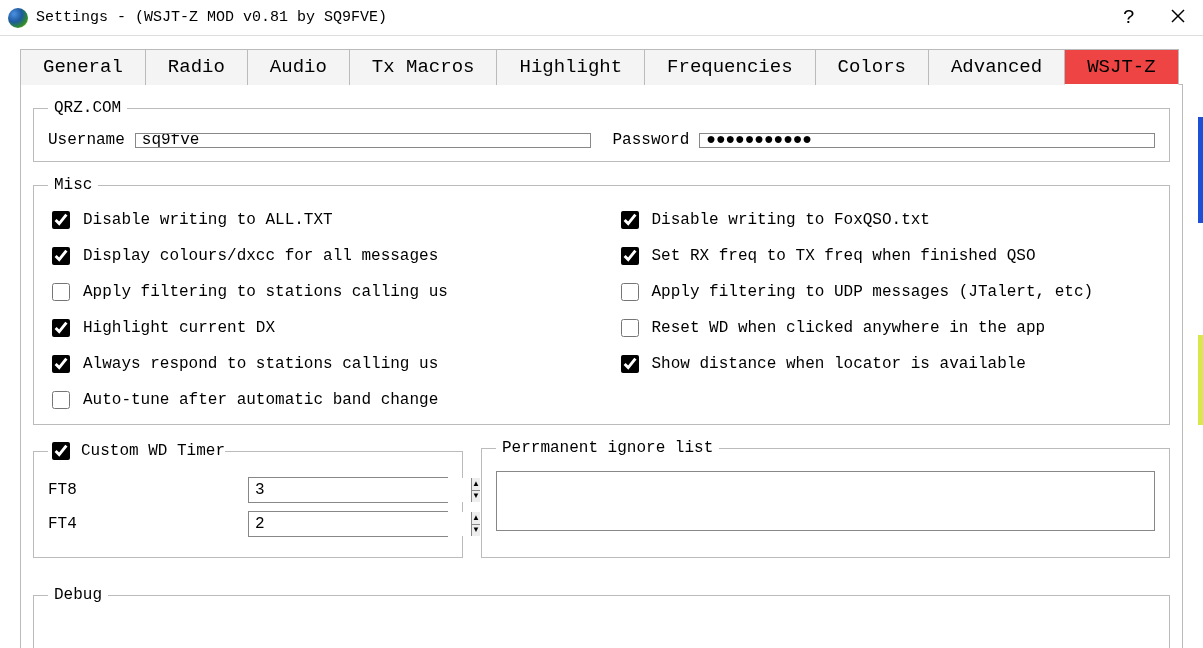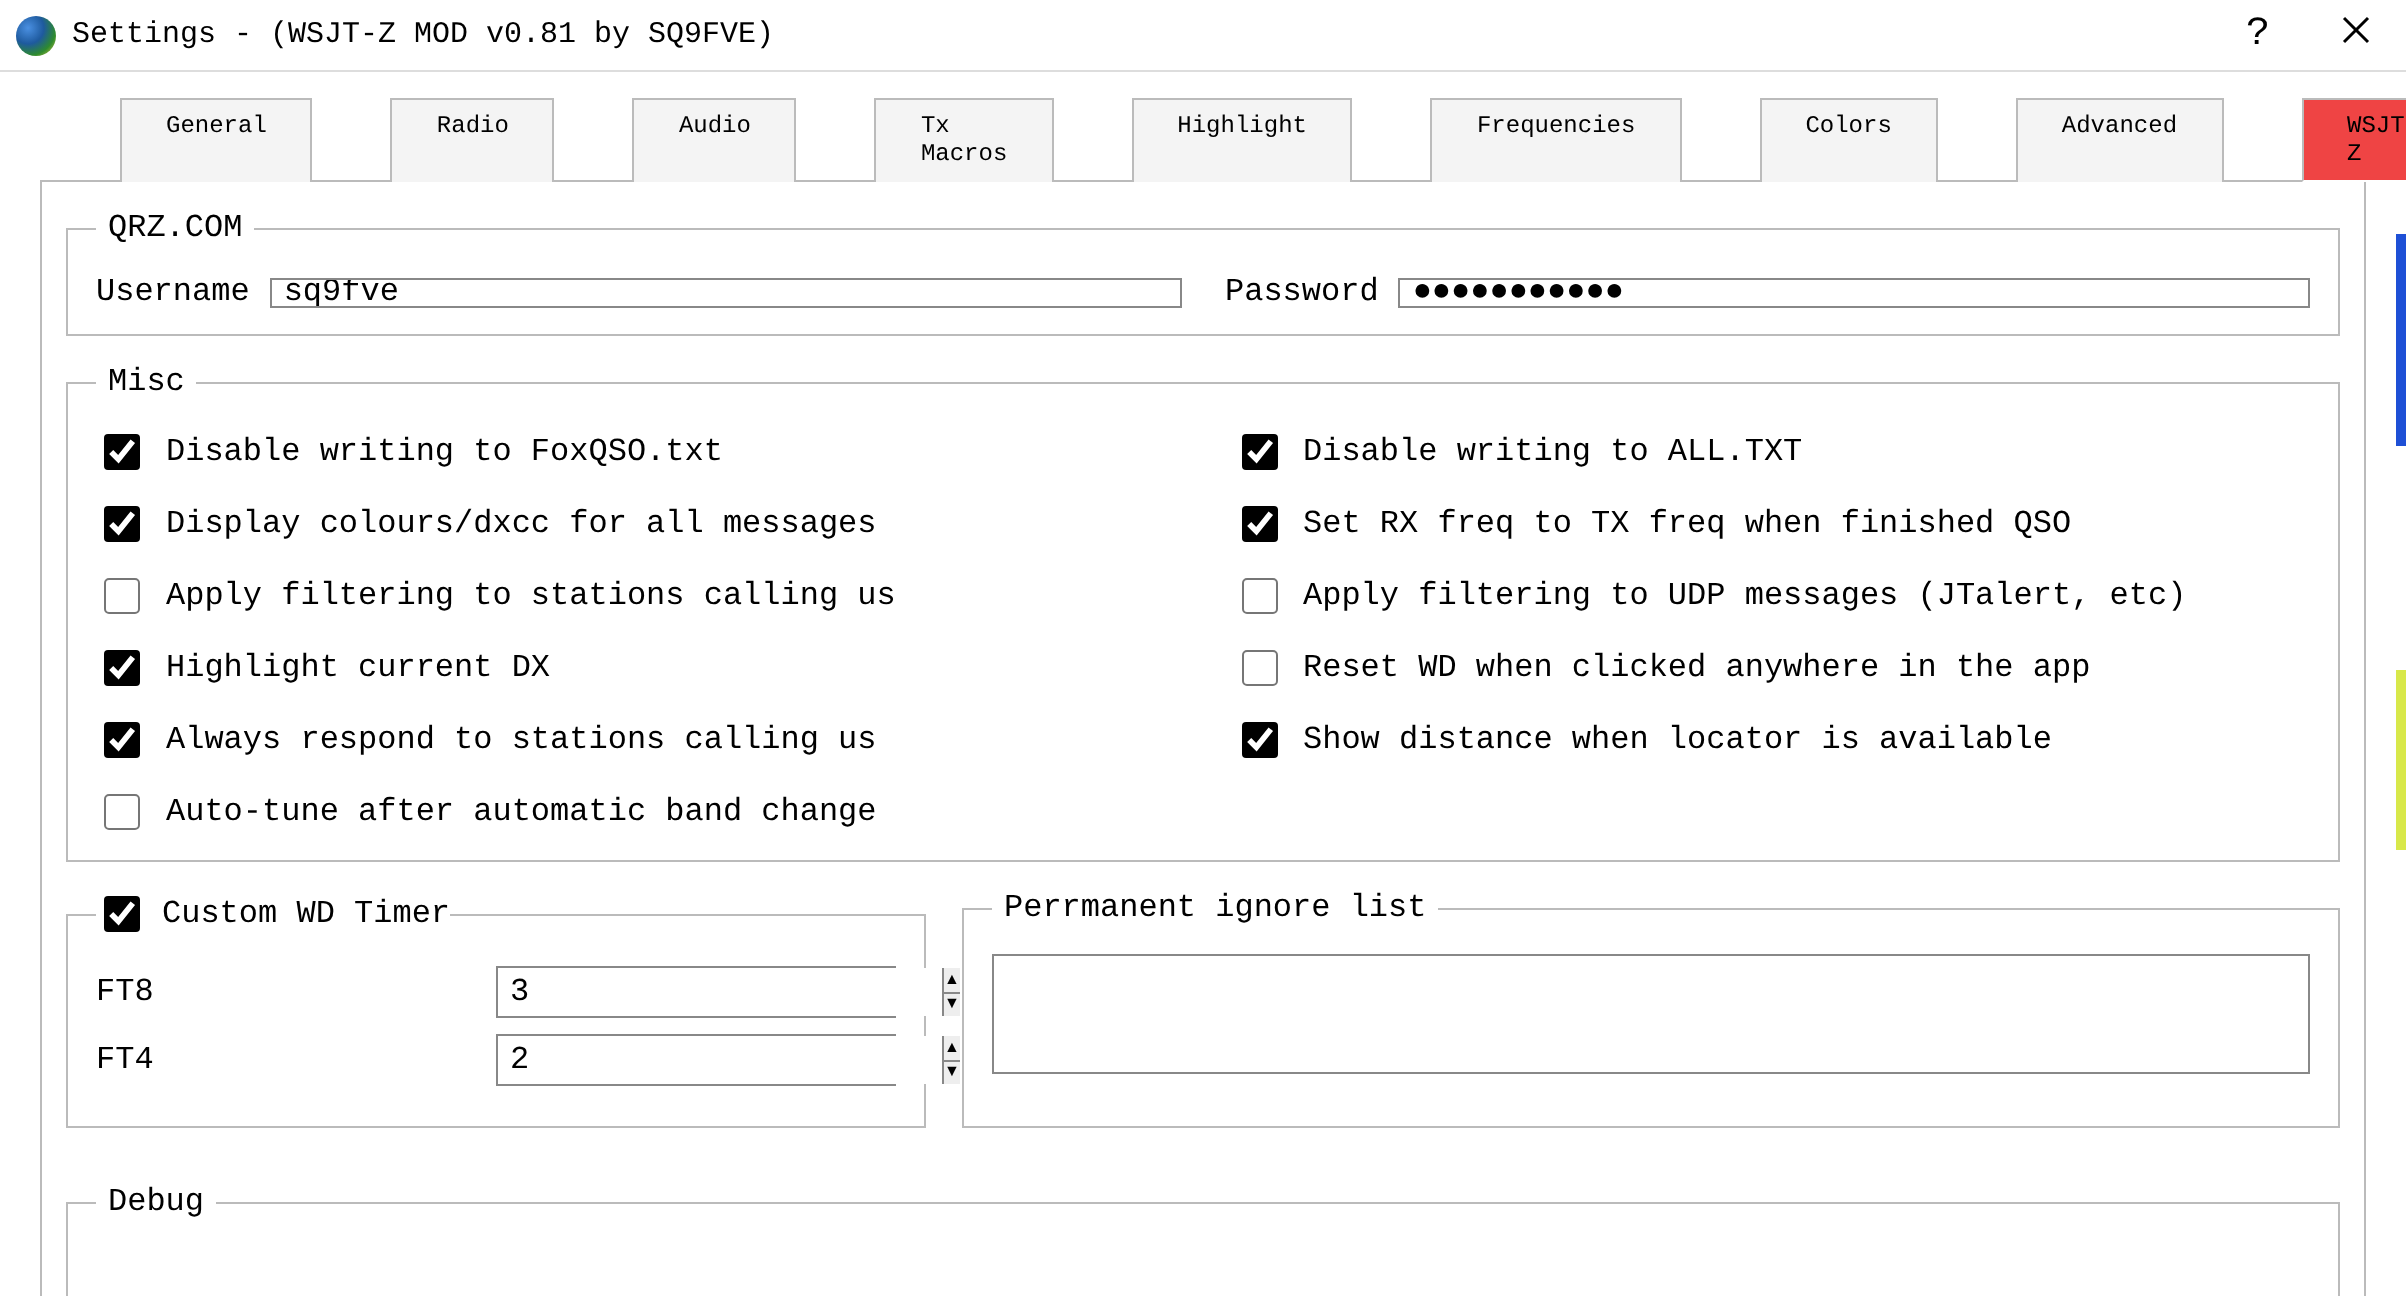--- a/index.html
+++ b/index.html
@@ -48,22 +48,21 @@
 }
 .tab {
   padding: 6px 22px;
   border: 1px solid #bbb;
   border-bottom: none;
   background: #f4f4f4;
   margin-right: -1px;
   cursor: pointer;
   position: relative;
   top: 1px;
-  font-size: 12px;
-  margin-left: 40px;
+  font-size: 19px;
 }
 .tab.active {
   background: #ef4444;
   border-bottom: 1px solid #fff;
   z-index: 1;
 }
 .tabpanel {
   border: 1px solid #bbb;
   border-top: none;
   padding: 14px 12px 8px 12px;
@@ -261,25 +260,25 @@
           <input class="text-input" type="text" value="●●●●●●●●●●●" style="">
         </div>
       </div>
     </fieldset>
 
     <fieldset>
       <legend>Misc</legend>
       <div class="misc-grid" id="misc-grid">
           <div class="check-row">
             <input type="checkbox" checked="" style="">
+            <span>Disable writing to ALL.TXT</span>
+          </div>
+          <div class="check-row">
+            <input type="checkbox" checked="" style="">
             <span>Disable writing to FoxQSO.txt</span>
-          </div>
-          <div class="check-row">
-            <input type="checkbox" checked="" style="">
-            <span>Disable writing to ALL.TXT</span>
           </div>
           <div class="check-row">
             <input type="checkbox" checked="" style="">
             <span>Display colours/dxcc for all messages</span>
           </div>
           <div class="check-row">
             <input type="checkbox" checked="" style="">
             <span>Set RX freq to TX freq when finished QSO</span>
           </div>
           <div class="check-row">

